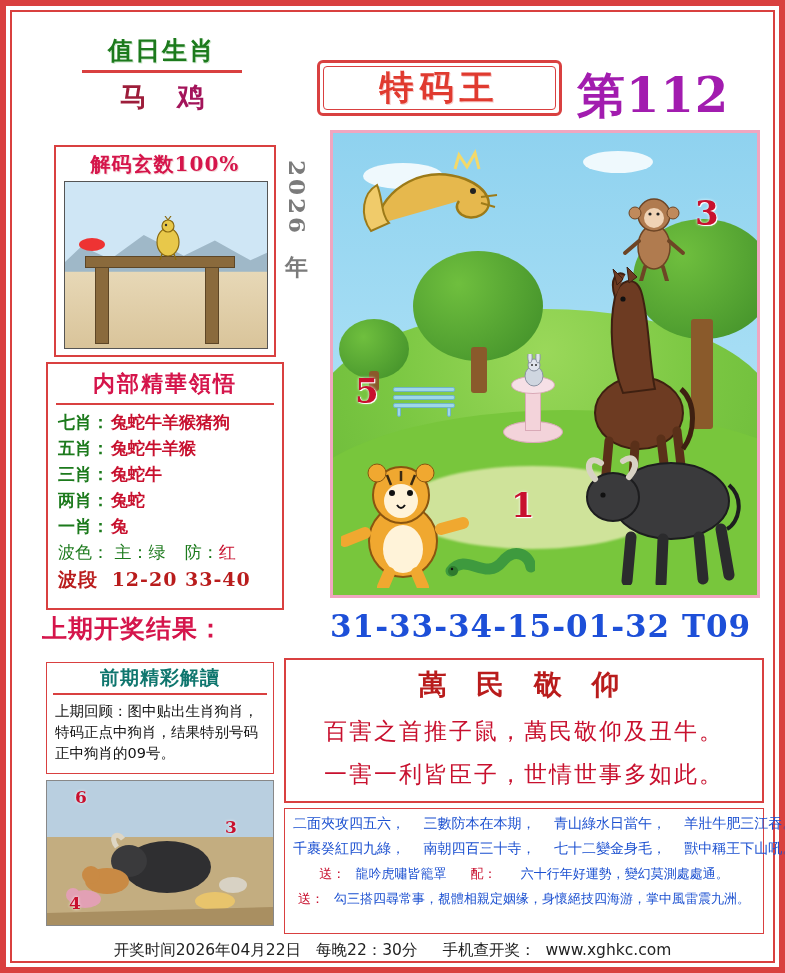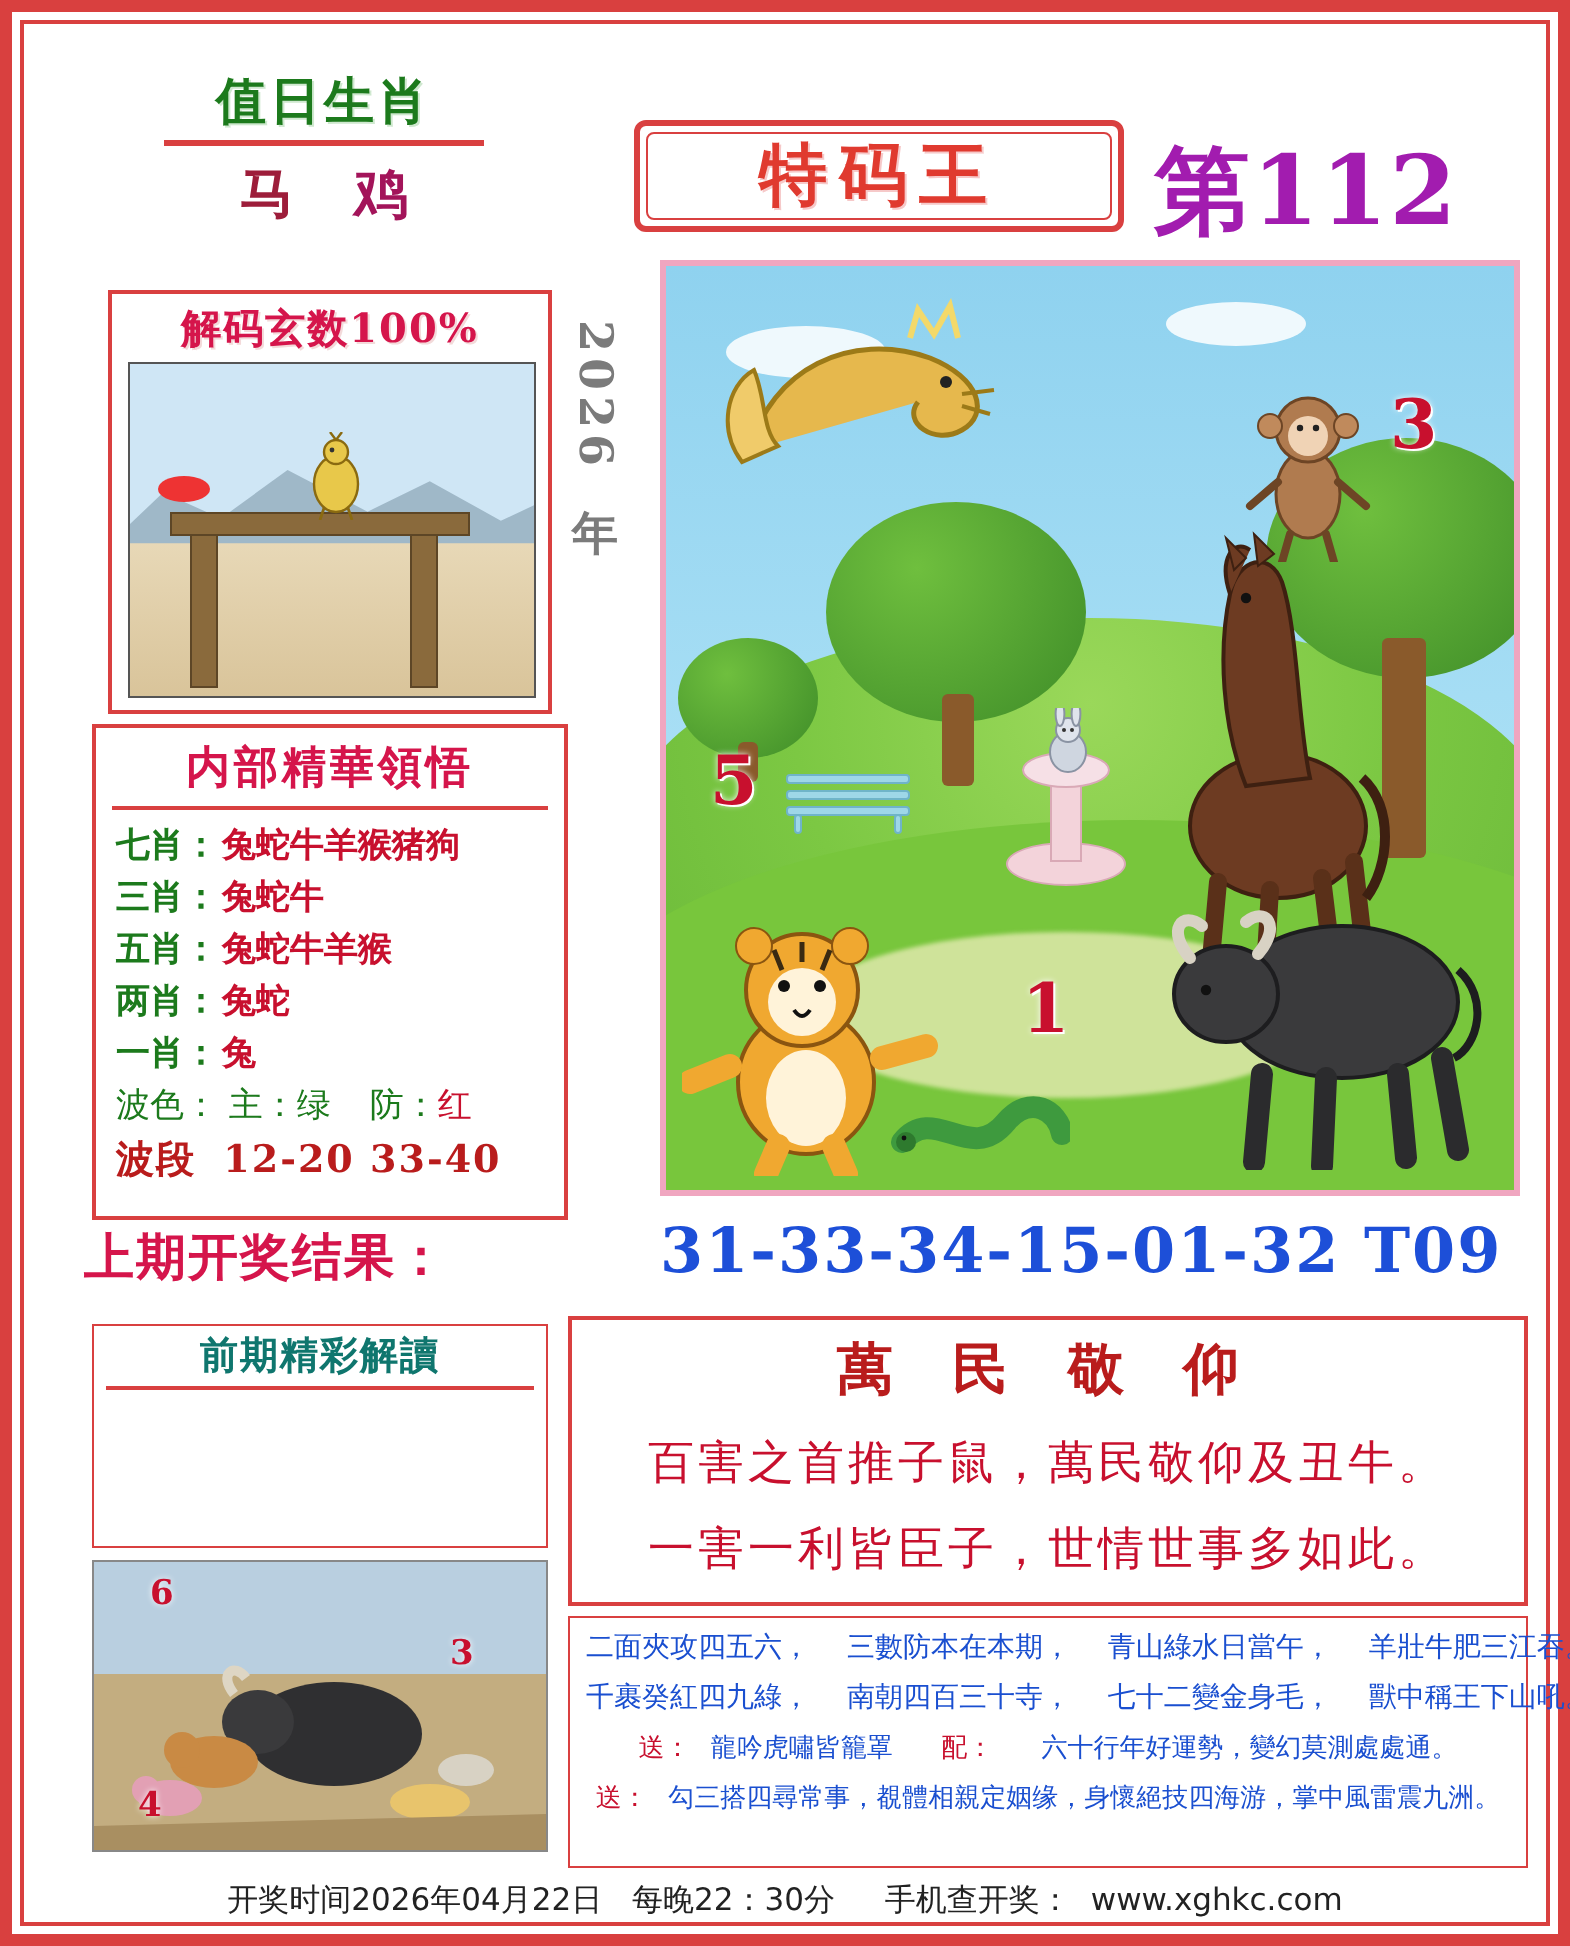--- a/index.html
+++ b/index.html
@@ -303,26 +303,26 @@
 
   <div class="neibu-box">
     <div class="neibu-title">内部精華領悟</div>
     <div class="neibu-rule"></div>
     <div class="neibu-list">
       <div class="neibu-row">
         <span class="lbl">七肖：</span>
         <span class="val">兔蛇牛羊猴猪狗</span>
       </div>
       <div class="neibu-row">
+        <span class="lbl">五肖：</span>
+        <span class="val">兔蛇牛羊猴</span>
+      </div>
+      <div class="neibu-row">
         <span class="lbl">三肖：</span>
         <span class="val">兔蛇牛</span>
-      </div>
-      <div class="neibu-row">
-        <span class="lbl">五肖：</span>
-        <span class="val">兔蛇牛羊猴</span>
       </div>
       <div class="neibu-row">
         <span class="lbl">两肖：</span>
         <span class="val">兔蛇</span>
       </div>
       <div class="neibu-row">
         <span class="lbl">一肖：</span>
         <span class="val">兔</span>
       </div>
       <div class="bose-row">
@@ -448,20 +448,21 @@
   </div>
 
   <div class="result-row">
     <div class="result-label">上期开奖结果：</div>
     <div class="result-nums">31-33-34-15-01-32  T09</div>
   </div>
 
   <div class="review-box">
     <div class="review-title">前期精彩解讀</div>
     <div class="review-rule"></div>
+    <div class="review-text">上期回顾：图中贴出生肖狗肖，特码正点中狗肖，结果特别号码正中狗肖的09号。</div>
   </div>
 
   <div class="photo-box">
     <svg width="228" height="146" viewBox="0 0 228 146">
       <rect x="0" y="0" width="228" height="56" fill="#b9cfe0"></rect>
       <rect x="0" y="56" width="228" height="90" fill="#c3ad80"></rect>
       <ellipse cx="120" cy="86" rx="44" ry="26" fill="#2f2f31"></ellipse>
       <ellipse cx="82" cy="80" rx="18" ry="16" fill="#3a3a3c"></ellipse>
       <path d="M70 66 C62 56, 70 50, 76 58" stroke="#ded6c4" stroke-width="5" fill="none"></path>
       <ellipse cx="60" cy="100" rx="22" ry="13" fill="#c98a44"></ellipse>

